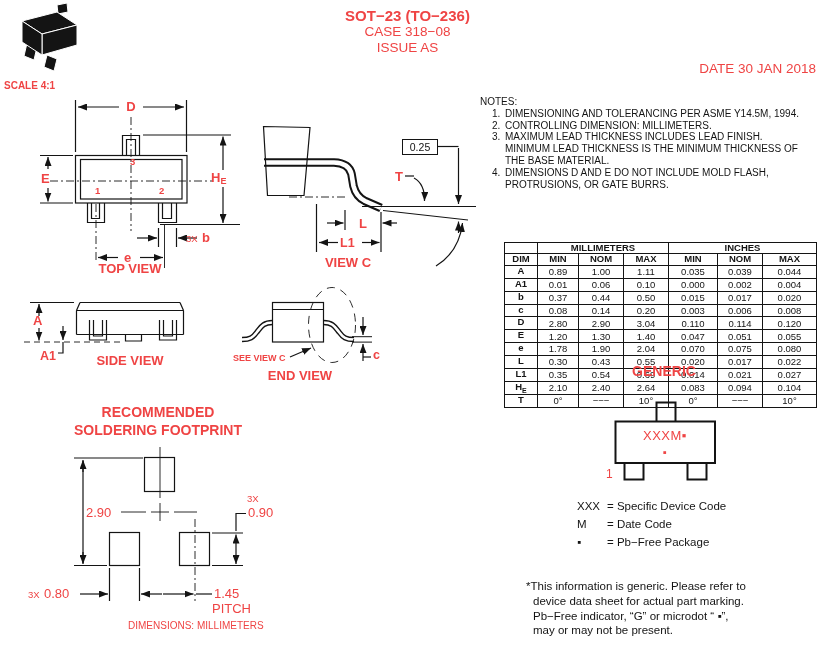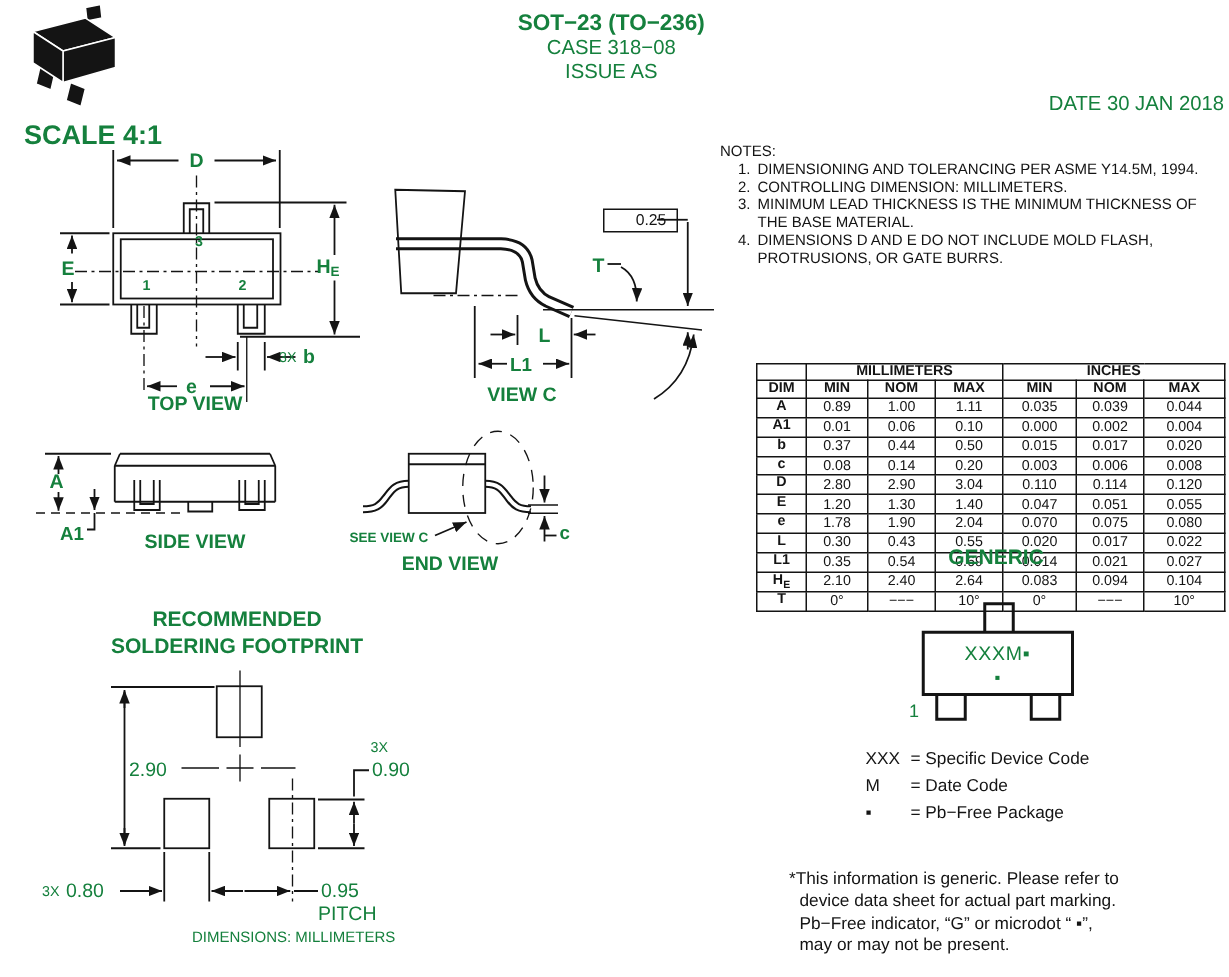--- a/index.html
+++ b/index.html
@@ -1,18 +1,18 @@
 <!DOCTYPE html>
 <html><head>
 <meta charset="utf-8">
 <style>
   html,body{margin:0;padding:0;background:#fff;}
   #page{position:relative;width:819px;height:651px;background:#fff;overflow:hidden;
         font-family:"Liberation Sans","DejaVu Sans",sans-serif;color:#141414;}
-  .lbl{position:absolute;white-space:nowrap;color:#15803d;}
+  .lbl{position:absolute;white-space:nowrap;color:#ef4444;}
   .b{font-weight:bold;}
   .c{text-align:center;}
   .dim{font-size:13px;font-weight:bold;}
   .small{font-size:9.5px;}
   .vtitle{font-size:13px;font-weight:bold;}
   .htitle{font-size:15px;font-weight:bold;}
   .hsub{font-size:13.5px;}
   .sub{font-size:9px;vertical-align:-2px;font-weight:bold;}
   svg{position:absolute;left:0;top:0;}
   
@@ -21,21 +21,21 @@
   .note-num{flex:none;width:13px;margin-left:12px;}
   
   #dimtable{position:absolute;left:504px;top:197px;border-collapse:collapse;table-layout:fixed;border:1.5px solid #141414;margin-top:45px;}
   #dimtable th,#dimtable td{border:1px solid #141414;padding:0;text-align:center;font-size:9.5px;line-height:1;height:11.4px;}
   #dimtable th{font-weight:bold;}
   #dimtable td{font-weight:normal;}
   #dimtable tr.h1 th, #dimtable tr.h1 td{height:8.5px;}
   .tsub{font-size:7px;vertical-align:sub;font-weight:bold;}
   
   #gaugebox{position:absolute;left:402px;top:139px;width:34px;height:14px;border:1.3px solid #141414;
-            font-size:10.5px;line-height:14px;text-align:center;padding-left:14px;}
+            font-size:10.5px;line-height:14px;text-align:center;}
   
   .legend-row{position:absolute;left:577px;font-size:11.5px;}
   .legend-sym{display:inline-block;width:30px;}
   
   #footnote{position:absolute;left:526px;top:579px;width:272px;font-size:11.5px;line-height:14.8px;}
   #footnote .ind{margin-left:7px;}
 </style>
 </head>
 <body>
 
@@ -161,21 +161,21 @@
       <line x1="163" y1="594" x2="193.5" y2="594" marker-end="url(#ah)"></line>
       <path d="M196,594 H212"></path>
     </g>
   </g>
 </svg>
 
 <div class="lbl htitle c" style="left:290px;top:7px;width:235px;">SOT−23 (TO−236)</div>
 <div class="lbl hsub c" style="left:290px;top:24px;width:235px;">CASE 318−08</div>
 <div class="lbl hsub c" style="left:290px;top:40px;width:235px;">ISSUE AS</div>
 <div class="lbl hsub" style="left:600px;top:61px;width:216px;text-align:right;">DATE 30 JAN 2018</div>
-<div class="lbl b" style="left:16px;top:80px;font-size:18px;">SCALE 4:1</div>
+<div class="lbl b" style="left:4px;top:80px;font-size:10px;">SCALE 4:1</div>
 
 <div class="lbl dim c" style="left:119px;top:99px;width:24px;">D</div>
 <div class="lbl dim" style="left:41px;top:171px;">E</div>
 <div class="lbl dim" style="left:211px;top:170px;"><span>H</span><span class="sub">E</span></div>
 <div class="lbl dim" style="left:124px;top:250px;">e</div>
 <div class="lbl small" style="left:186px;top:233px;">3X</div>
 <div class="lbl dim" style="left:202px;top:230px;">b</div>
 <div class="lbl b" style="left:130px;top:156px;font-size:9.5px;">3</div>
 <div class="lbl b" style="left:95px;top:185px;font-size:9.5px;">1</div>
 <div class="lbl b" style="left:159px;top:185px;font-size:9.5px;">2</div>
@@ -201,20 +201,21 @@
     <span class="note-num">1.</span>
     <span>DIMENSIONING AND TOLERANCING PER ASME Y14.5M, 1994.</span>
   </div>
   <div class="note">
     <span class="note-num">2.</span>
     <span>CONTROLLING DIMENSION: MILLIMETERS.</span>
   </div>
   <div class="note">
     <span class="note-num">3.</span>
     <span>
+      <div>MAXIMUM LEAD THICKNESS INCLUDES LEAD FINISH.</div>
       <div>MINIMUM LEAD THICKNESS IS THE MINIMUM THICKNESS OF</div>
       <div>THE BASE MATERIAL.</div>
     </span>
   </div>
   <div class="note">
     <span class="note-num">4.</span>
     <span>
       <div>DIMENSIONS D AND E DO NOT INCLUDE MOLD FLASH,</div>
       <div>PROTRUSIONS, OR GATE BURRS.</div>
     </span>
@@ -363,17 +364,17 @@
   <div class="ind">may or may not be present.</div>
 </div>
 
 <div class="lbl c" style="left:58px;top:404px;width:200px;font-size:14px;font-weight:bold;">RECOMMENDED</div>
 <div class="lbl c" style="left:58px;top:422px;width:200px;font-size:14px;font-weight:bold;">SOLDERING FOOTPRINT</div>
 <div class="lbl" style="left:86px;top:505px;font-size:13px;">2.90</div>
 <div class="lbl small" style="left:247px;top:493px;">3X</div>
 <div class="lbl" style="left:248px;top:505px;font-size:13px;">0.90</div>
 <div class="lbl small" style="left:28px;top:589px;">3X</div>
 <div class="lbl" style="left:44px;top:586px;font-size:13px;">0.80</div>
-<div class="lbl" style="left:214px;top:586px;font-size:13px;">0.95</div>
+<div class="lbl" style="left:214px;top:586px;font-size:13px;">1.45</div>
 <div class="lbl" style="left:212px;top:601px;font-size:13px;">PITCH</div>
 <div class="lbl" style="left:128px;top:620px;font-size:10px;">DIMENSIONS: MILLIMETERS</div>
 
 </div>
 
 </body></html>

